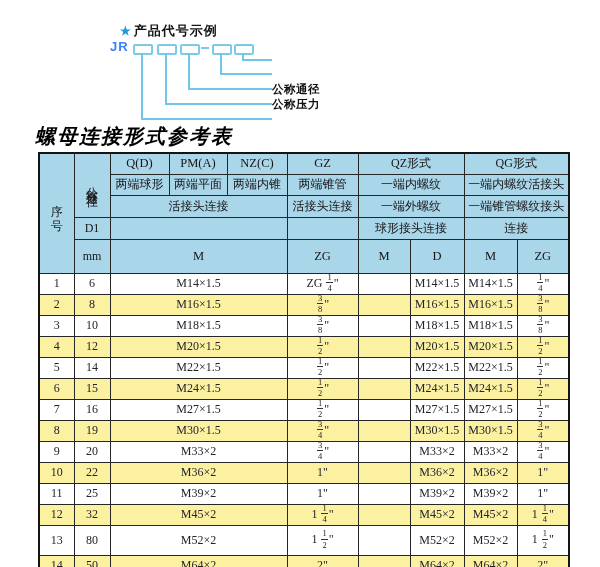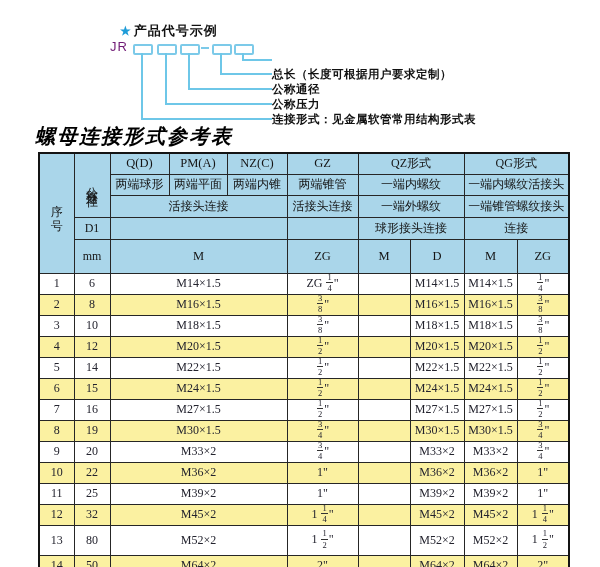--- a/index.html
+++ b/index.html
@@ -6,21 +6,21 @@
   body{
     width:600px;height:567px;position:relative;background:#fff;
     font-family:"Liberation Serif",serif;color:#222;overflow:hidden;
   }
   
   .diagram{position:absolute;left:0;top:0;width:600px;height:125px;}
   .diag-title{position:absolute;left:120px;top:22px;font-family:Liberation Serif, serif;
     font-weight:bold;font-size:13px;color:#111;letter-spacing:1px;}
   .diag-title .star{color:#1e9cd8;margin-right:2px;font-size:12px;}
   .code-prefix{position:absolute;left:110px;top:39px;font-family:"Liberation Sans",sans-serif;
-    font-weight:normal;font-size:13px;color:#701a75;letter-spacing:1px;}
+    font-weight:bold;font-size:13px;color:#3b82f6;letter-spacing:1px;}
   .code-box{position:absolute;top:44px;width:16px;height:7px;border:2px solid #7ccae9;
     border-radius:2px;background:#fff;}
   .code-dash{position:absolute;top:47px;width:8px;height:2px;background:#7ccae9;}
   .conn{position:absolute;border-left:2px solid #6ec7e8;border-bottom:2px solid #6ec7e8;}
   .diag-label{position:absolute;left:272px;font-family:"Liberation Sans",sans-serif;
     font-weight:bold;font-size:11.5px;color:#111;white-space:nowrap;letter-spacing:0.5px;}
   
   .table-title{position:absolute;left:35px;top:123px;font-family:"DejaVu Serif",serif;
     font-weight:bold;font-style:italic;font-size:20px;color:#000;letter-spacing:2px;}
   
@@ -53,24 +53,22 @@
   <div class="code-dash" style="left:201px"></div>
   <div class="code-box" style="left:212px"></div>
   <div class="code-box" style="left:234px"></div>
 
   <div class="conn" style="left:242px;top:53px;width:28px;height:6px"></div>
   <div class="conn" style="left:220px;top:53px;width:50px;height:20px"></div>
   <div class="conn" style="left:188px;top:53px;width:82px;height:35px"></div>
   <div class="conn" style="left:165px;top:53px;width:105px;height:50px"></div>
   <div class="conn" style="left:141px;top:53px;width:129px;height:65px"></div>
 
-  <div class="diag-label" style="top:67px">总长（长度可根据用户要求定制）</div>
   <div class="diag-label" style="top:82px">公称通径</div>
   <div class="diag-label" style="top:97px">公称压力</div>
-  <div class="diag-label" style="top:112px">连接形式：见金属软管常用结构形式表</div>
 </div>
 
 <div class="table-title">螺母连接形式参考表</div>
 
 <table class="ref">
   <colgroup>
     <col style="width:35px">
       <col style="width:36px">
       <col style="width:59px">
     <col style="width:58px">

